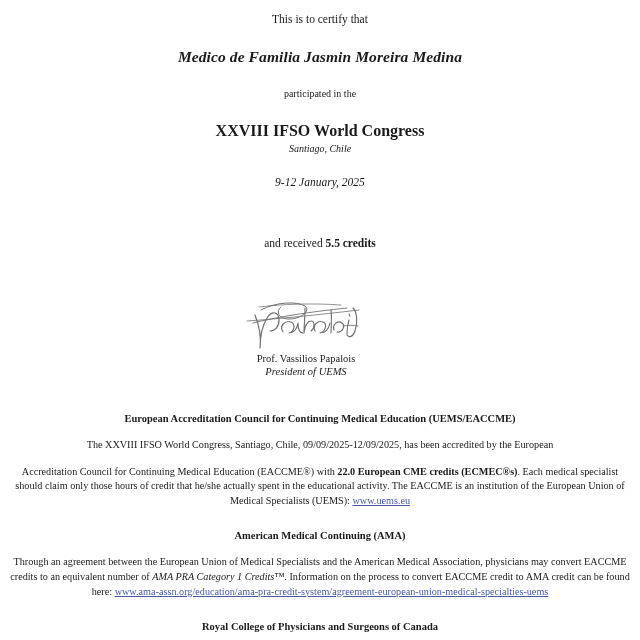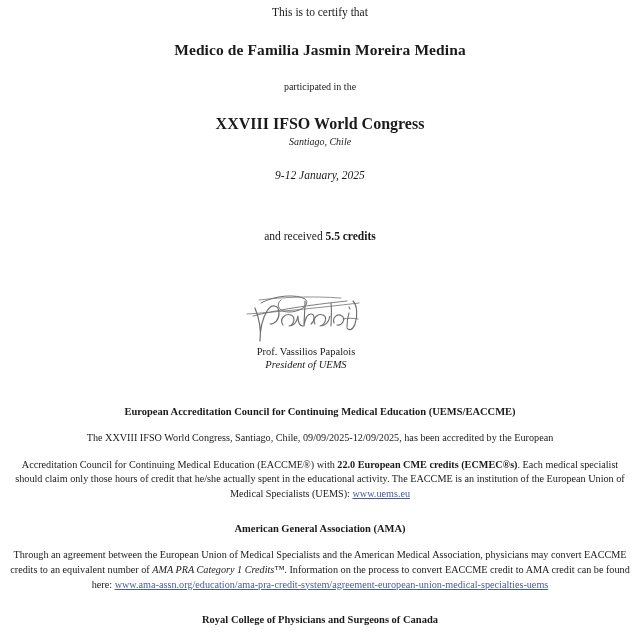--- a/index.html
+++ b/index.html
@@ -23,28 +23,29 @@
   }
 
   
   .cert-head {
     text-align: center;
     padding-top: 2px;
   }
   .line-certify {
     font-size: 11.5px;
     line-height: 14px;
-    margin-top: 3px;
+    margin-top: 10px;
   }
   .line-name {
     font-size: 15.5px;
     font-weight: bold;
     line-height: 18px;
     margin-top: 22px;
     letter-spacing: 0.1px;
+    font-style: italic;
   }
   .line-participated {
     font-size: 10px;
     line-height: 14px;
     margin-top: 21px;
   }
   .line-congress {
     font-size: 16px;
     font-weight: bold;
     line-height: 19px;
@@ -177,21 +178,21 @@
 
   <div class="sections">
 
     <div class="section">
       <div class="sec-title">European Accreditation Council for Continuing Medical Education (UEMS/EACCME)</div>
       <div class="sec-body">The XXVIII IFSO World Congress, Santiago, Chile, 09/09/2025-12/09/2025, has been accredited by the European</div>
       <div class="sec-body wide" style="margin-top:12px;"><span>Accreditation Council for Continuing Medical Education (EACCME®) with </span><b>22.0 European CME credits (ECMEC®s)</b><span>. Each medical specialist should claim only those hours of credit that he/she actually spent in the educational activity. The EACCME is an institution of the European Union of Medical Specialists (UEMS): </span><a class="link" href="#">www.uems.eu</a></div>
     </div>
 
     <div class="section">
-      <div class="sec-title">American General Association (AMA)</div>
+      <div class="sec-title">American Medical Continuing (AMA)</div>
       <div class="sec-body wide"><span>Through an agreement between the European Union of Medical Specialists and the American Medical Association, physicians may convert EACCME credits to an equivalent number of </span><i>AMA PRA Category 1 Credits™</i><span>. Information on the process to convert EACCME credit to AMA credit can be found here: </span><a class="link" href="#">www.ama-assn.org/education/ama-pra-credit-system/agreement-european-union-medical-specialties-uems</a></div>
     </div>
 
     <div class="section">
       <div class="sec-title">Royal College of Physicians and Surgeons of Canada</div>
 
     </div>
 
   </div>
 

